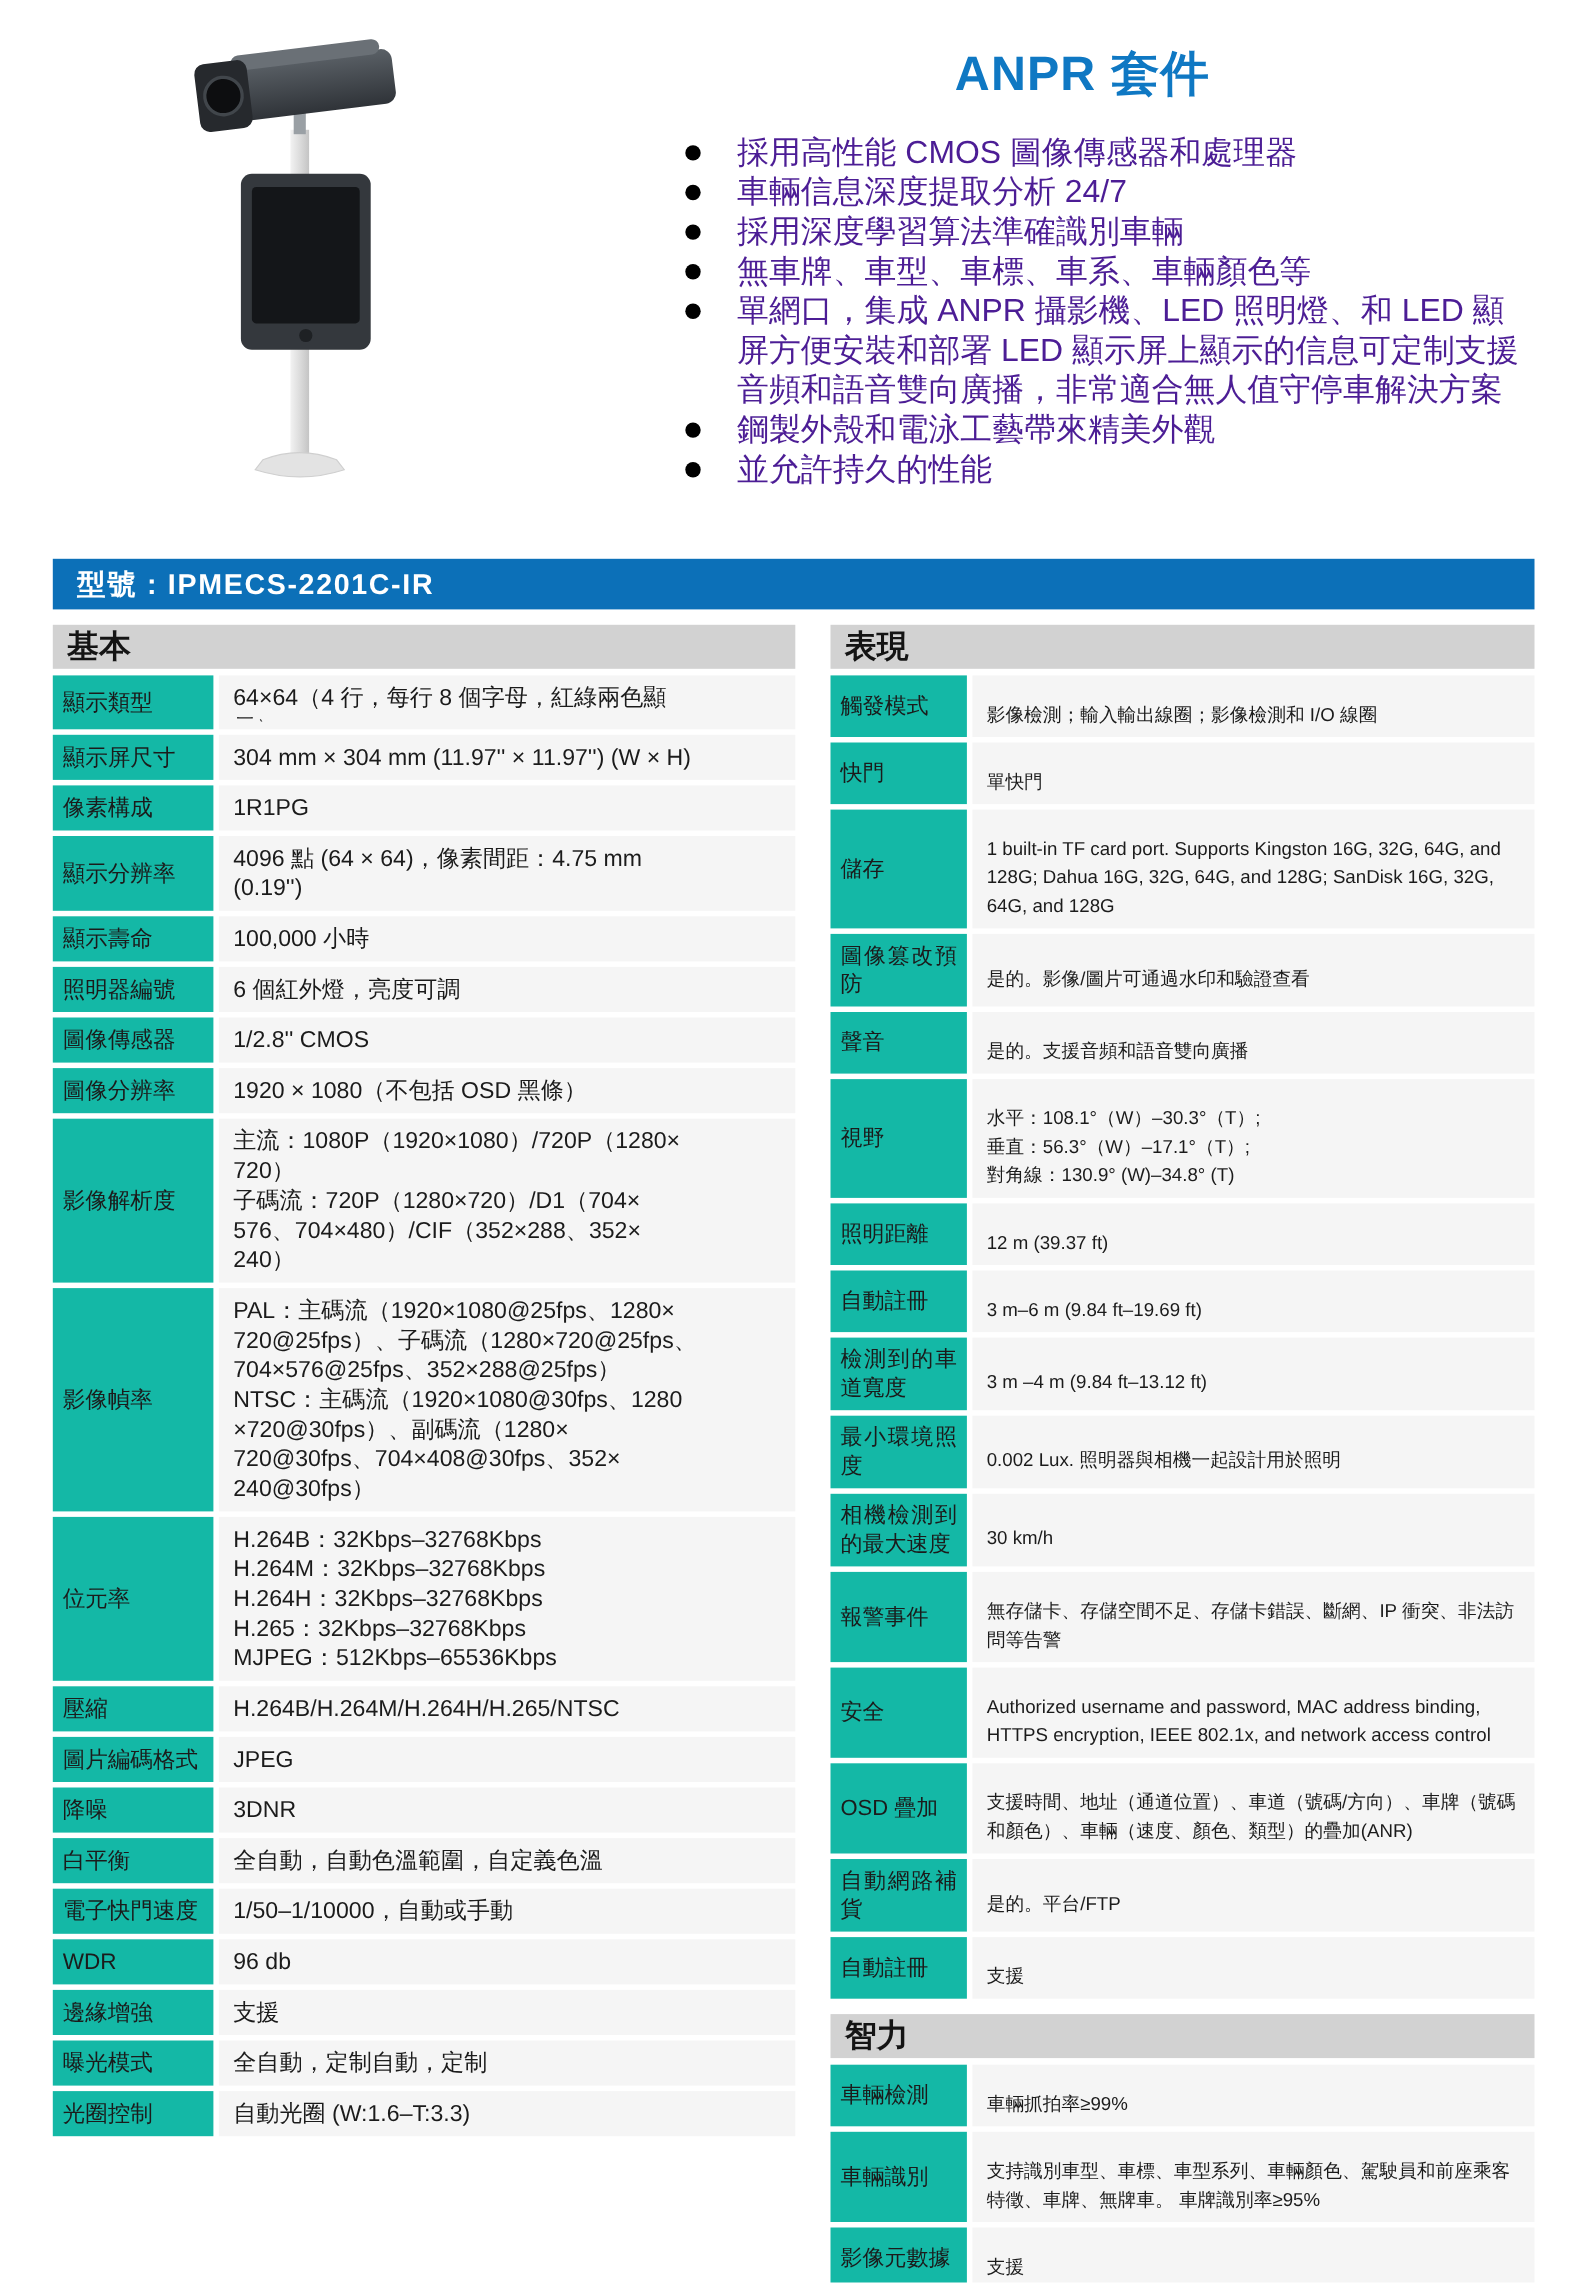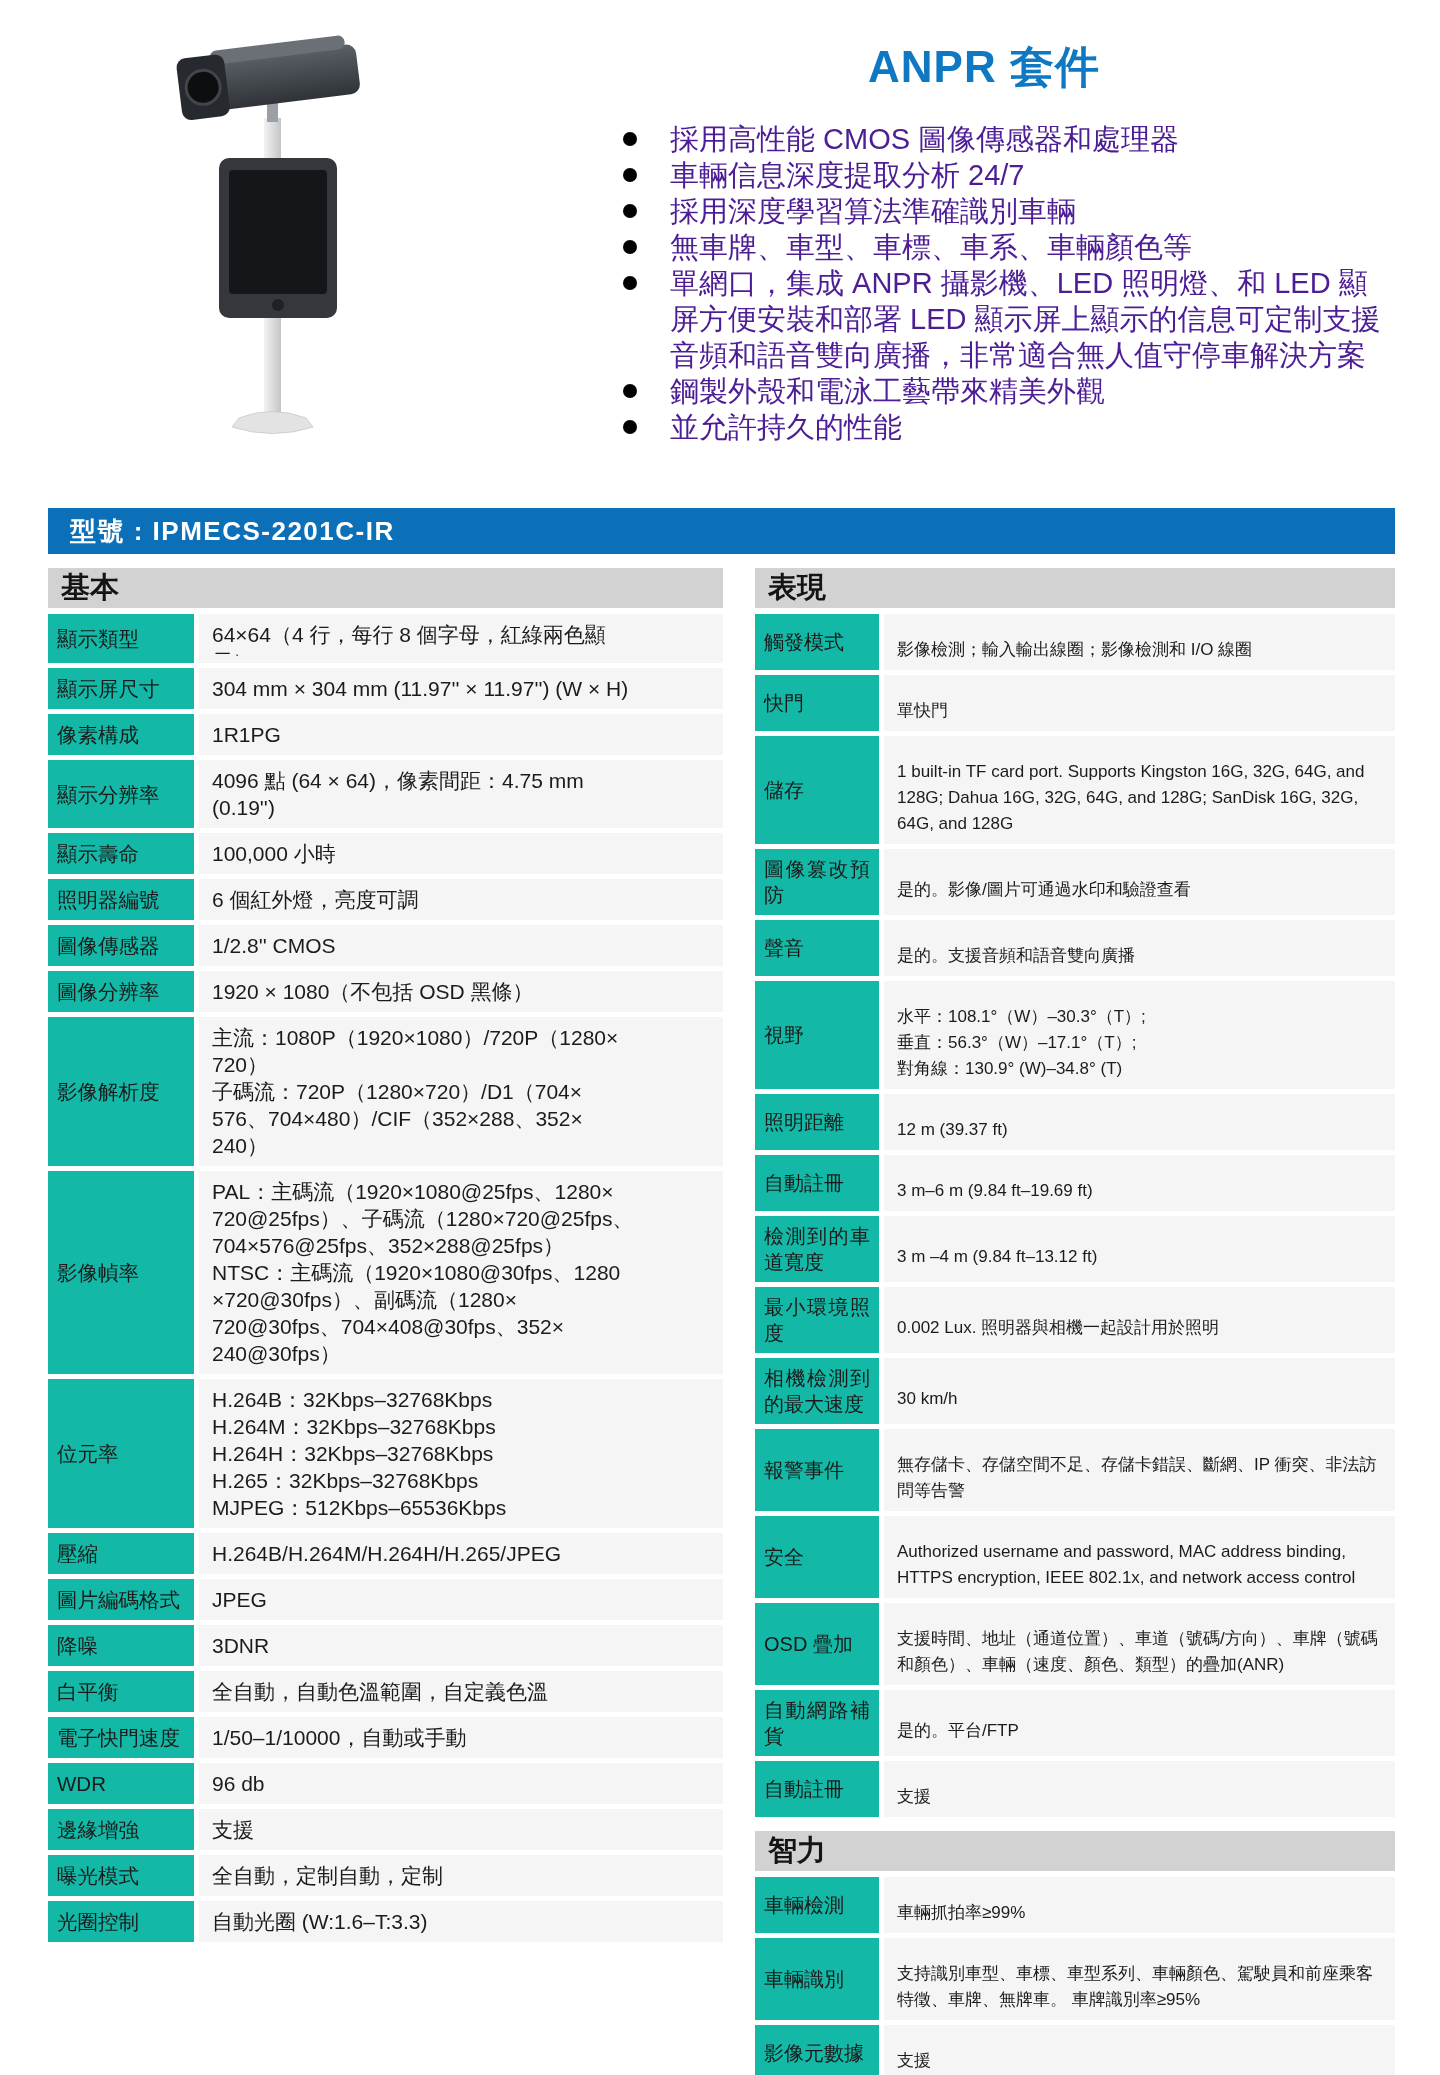--- a/index.html
+++ b/index.html
@@ -225,21 +225,21 @@
 H.264H：32Kbps–32768Kbps
 H.265：32Kbps–32768Kbps
 MJPEG：512Kbps–65536Kbps</div>
             </div>
           </div>
           <div class="row">
             <div class="cell label">
               <div class="linner">壓縮</div>
             </div>
             <div class="cell value">
-              <div class="vinner">H.264B/H.264M/H.264H/H.265/JPEG</div>
+              <div class="vinner">H.264B/H.264M/H.264H/H.265/NTSC</div>
             </div>
           </div>
           <div class="row">
             <div class="cell label">
               <div class="linner">圖片編碼格式</div>
             </div>
             <div class="cell value">
               <div class="vinner">JPEG</div>
             </div>
           </div>

